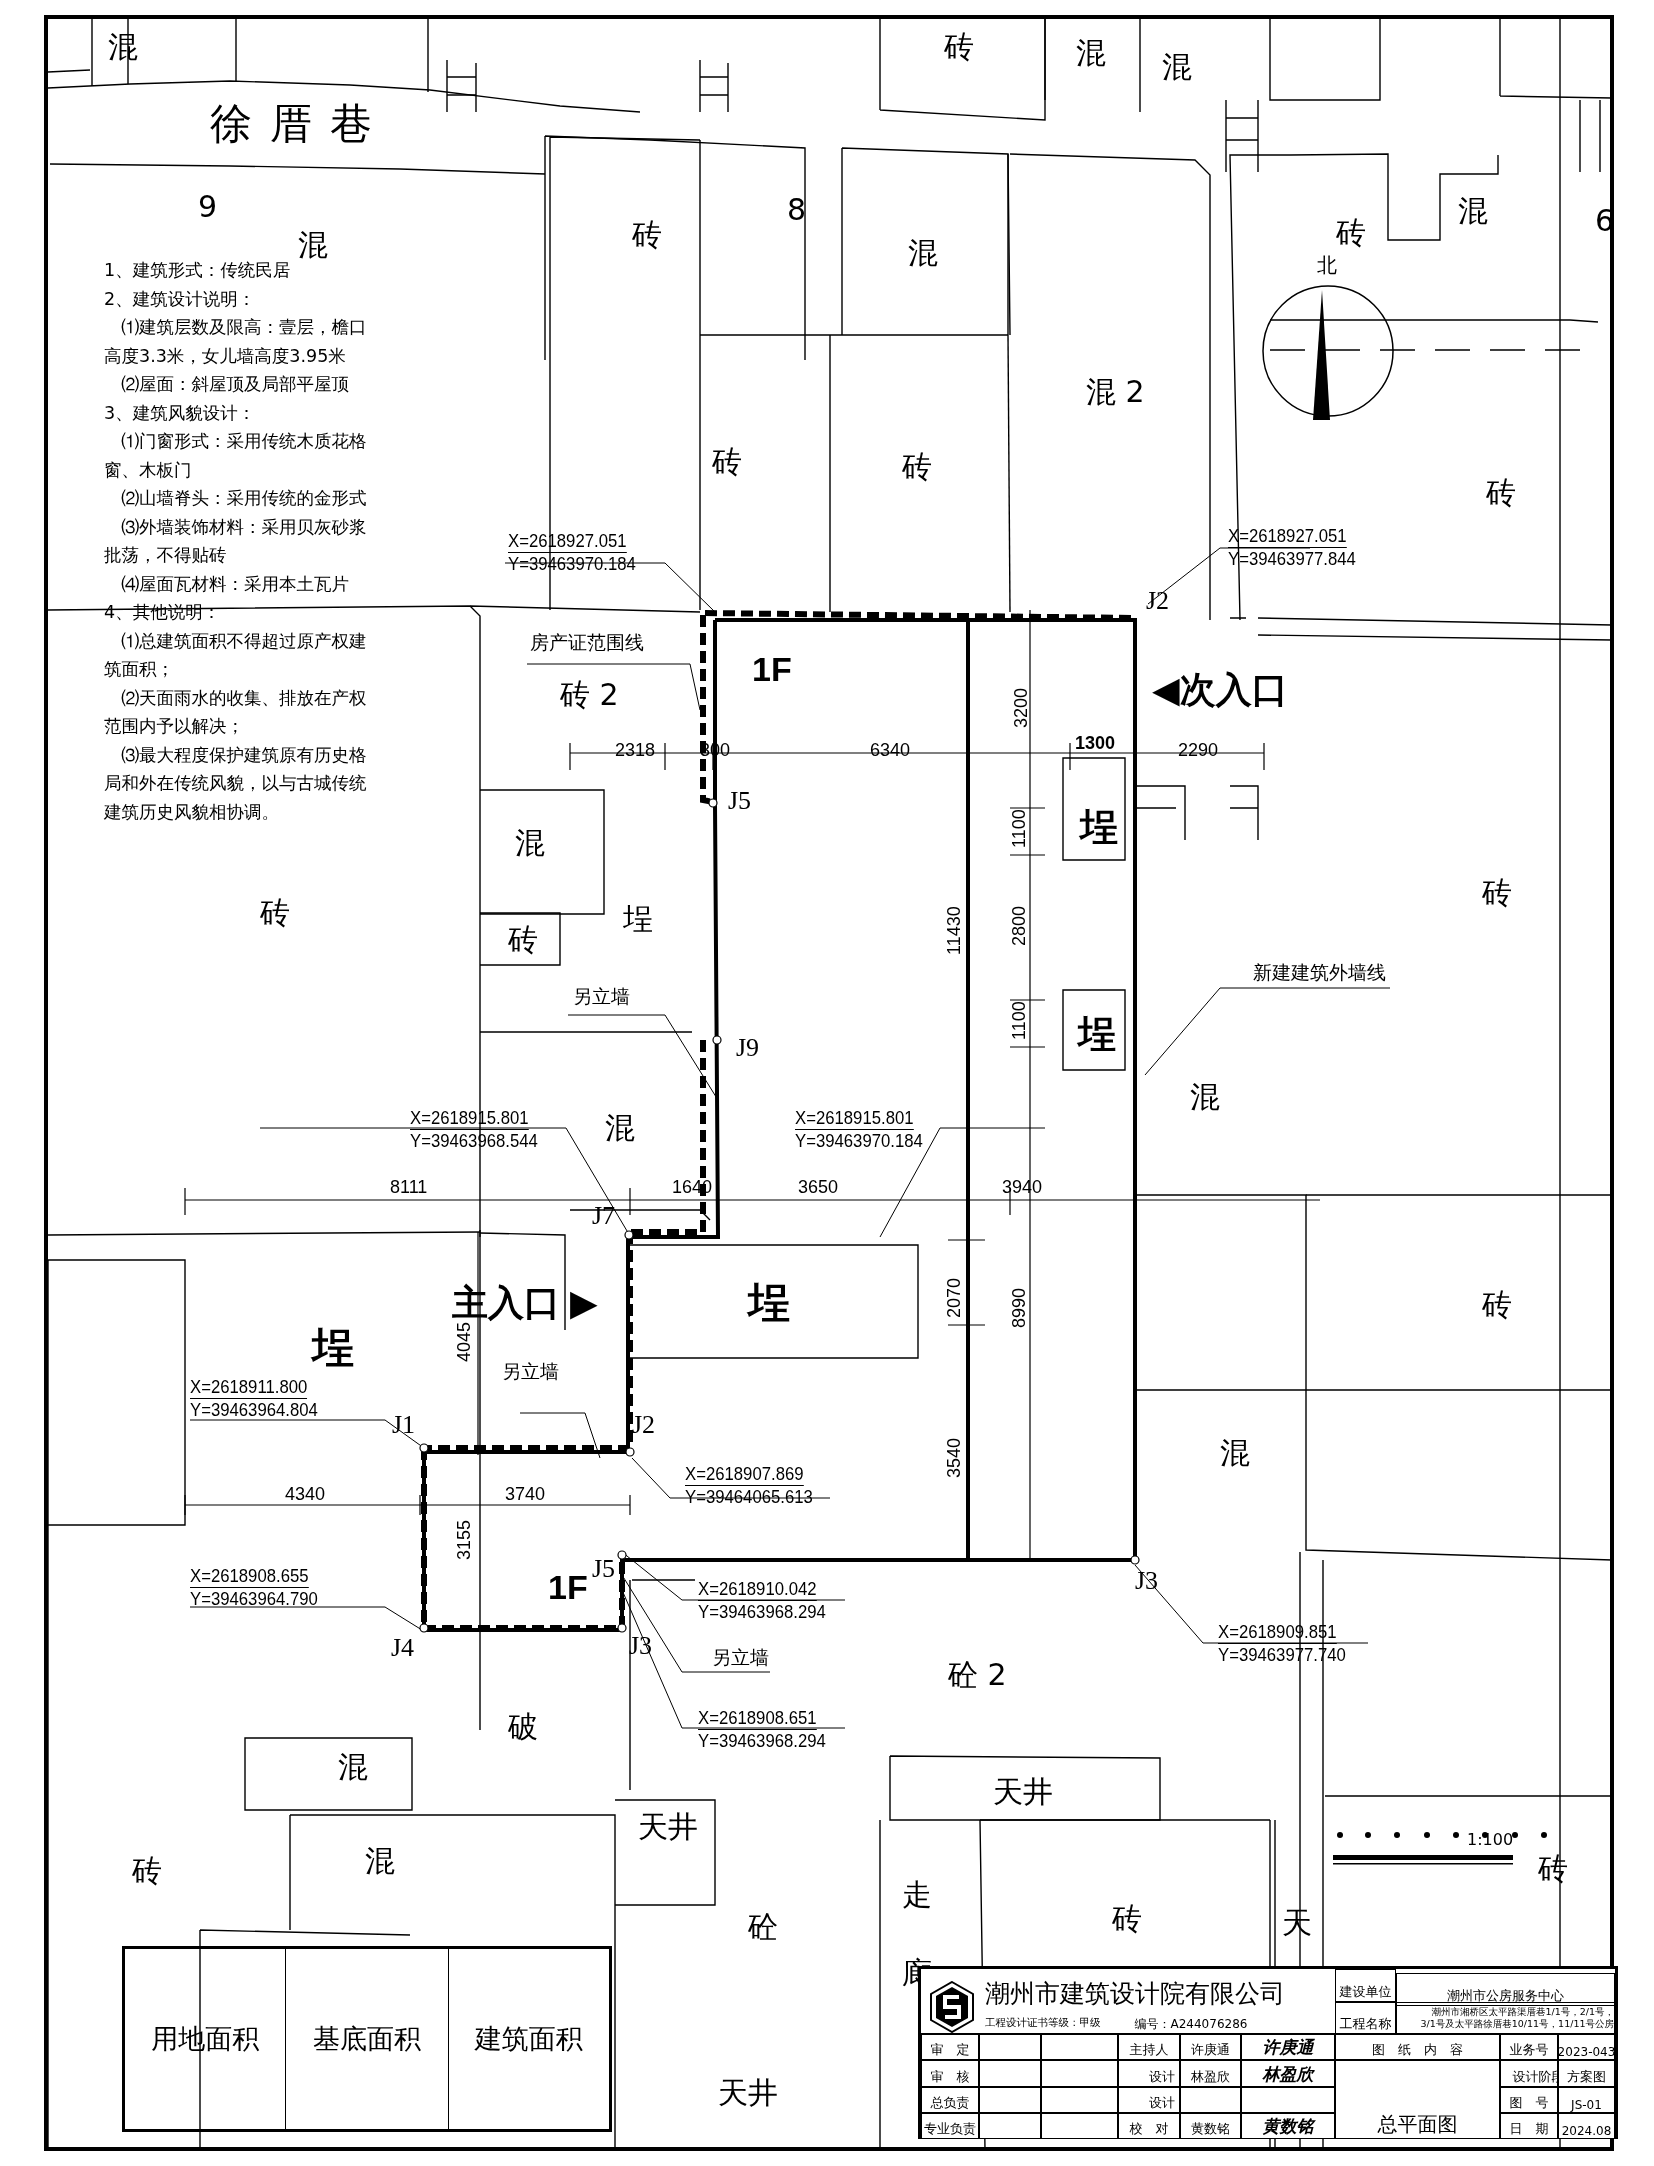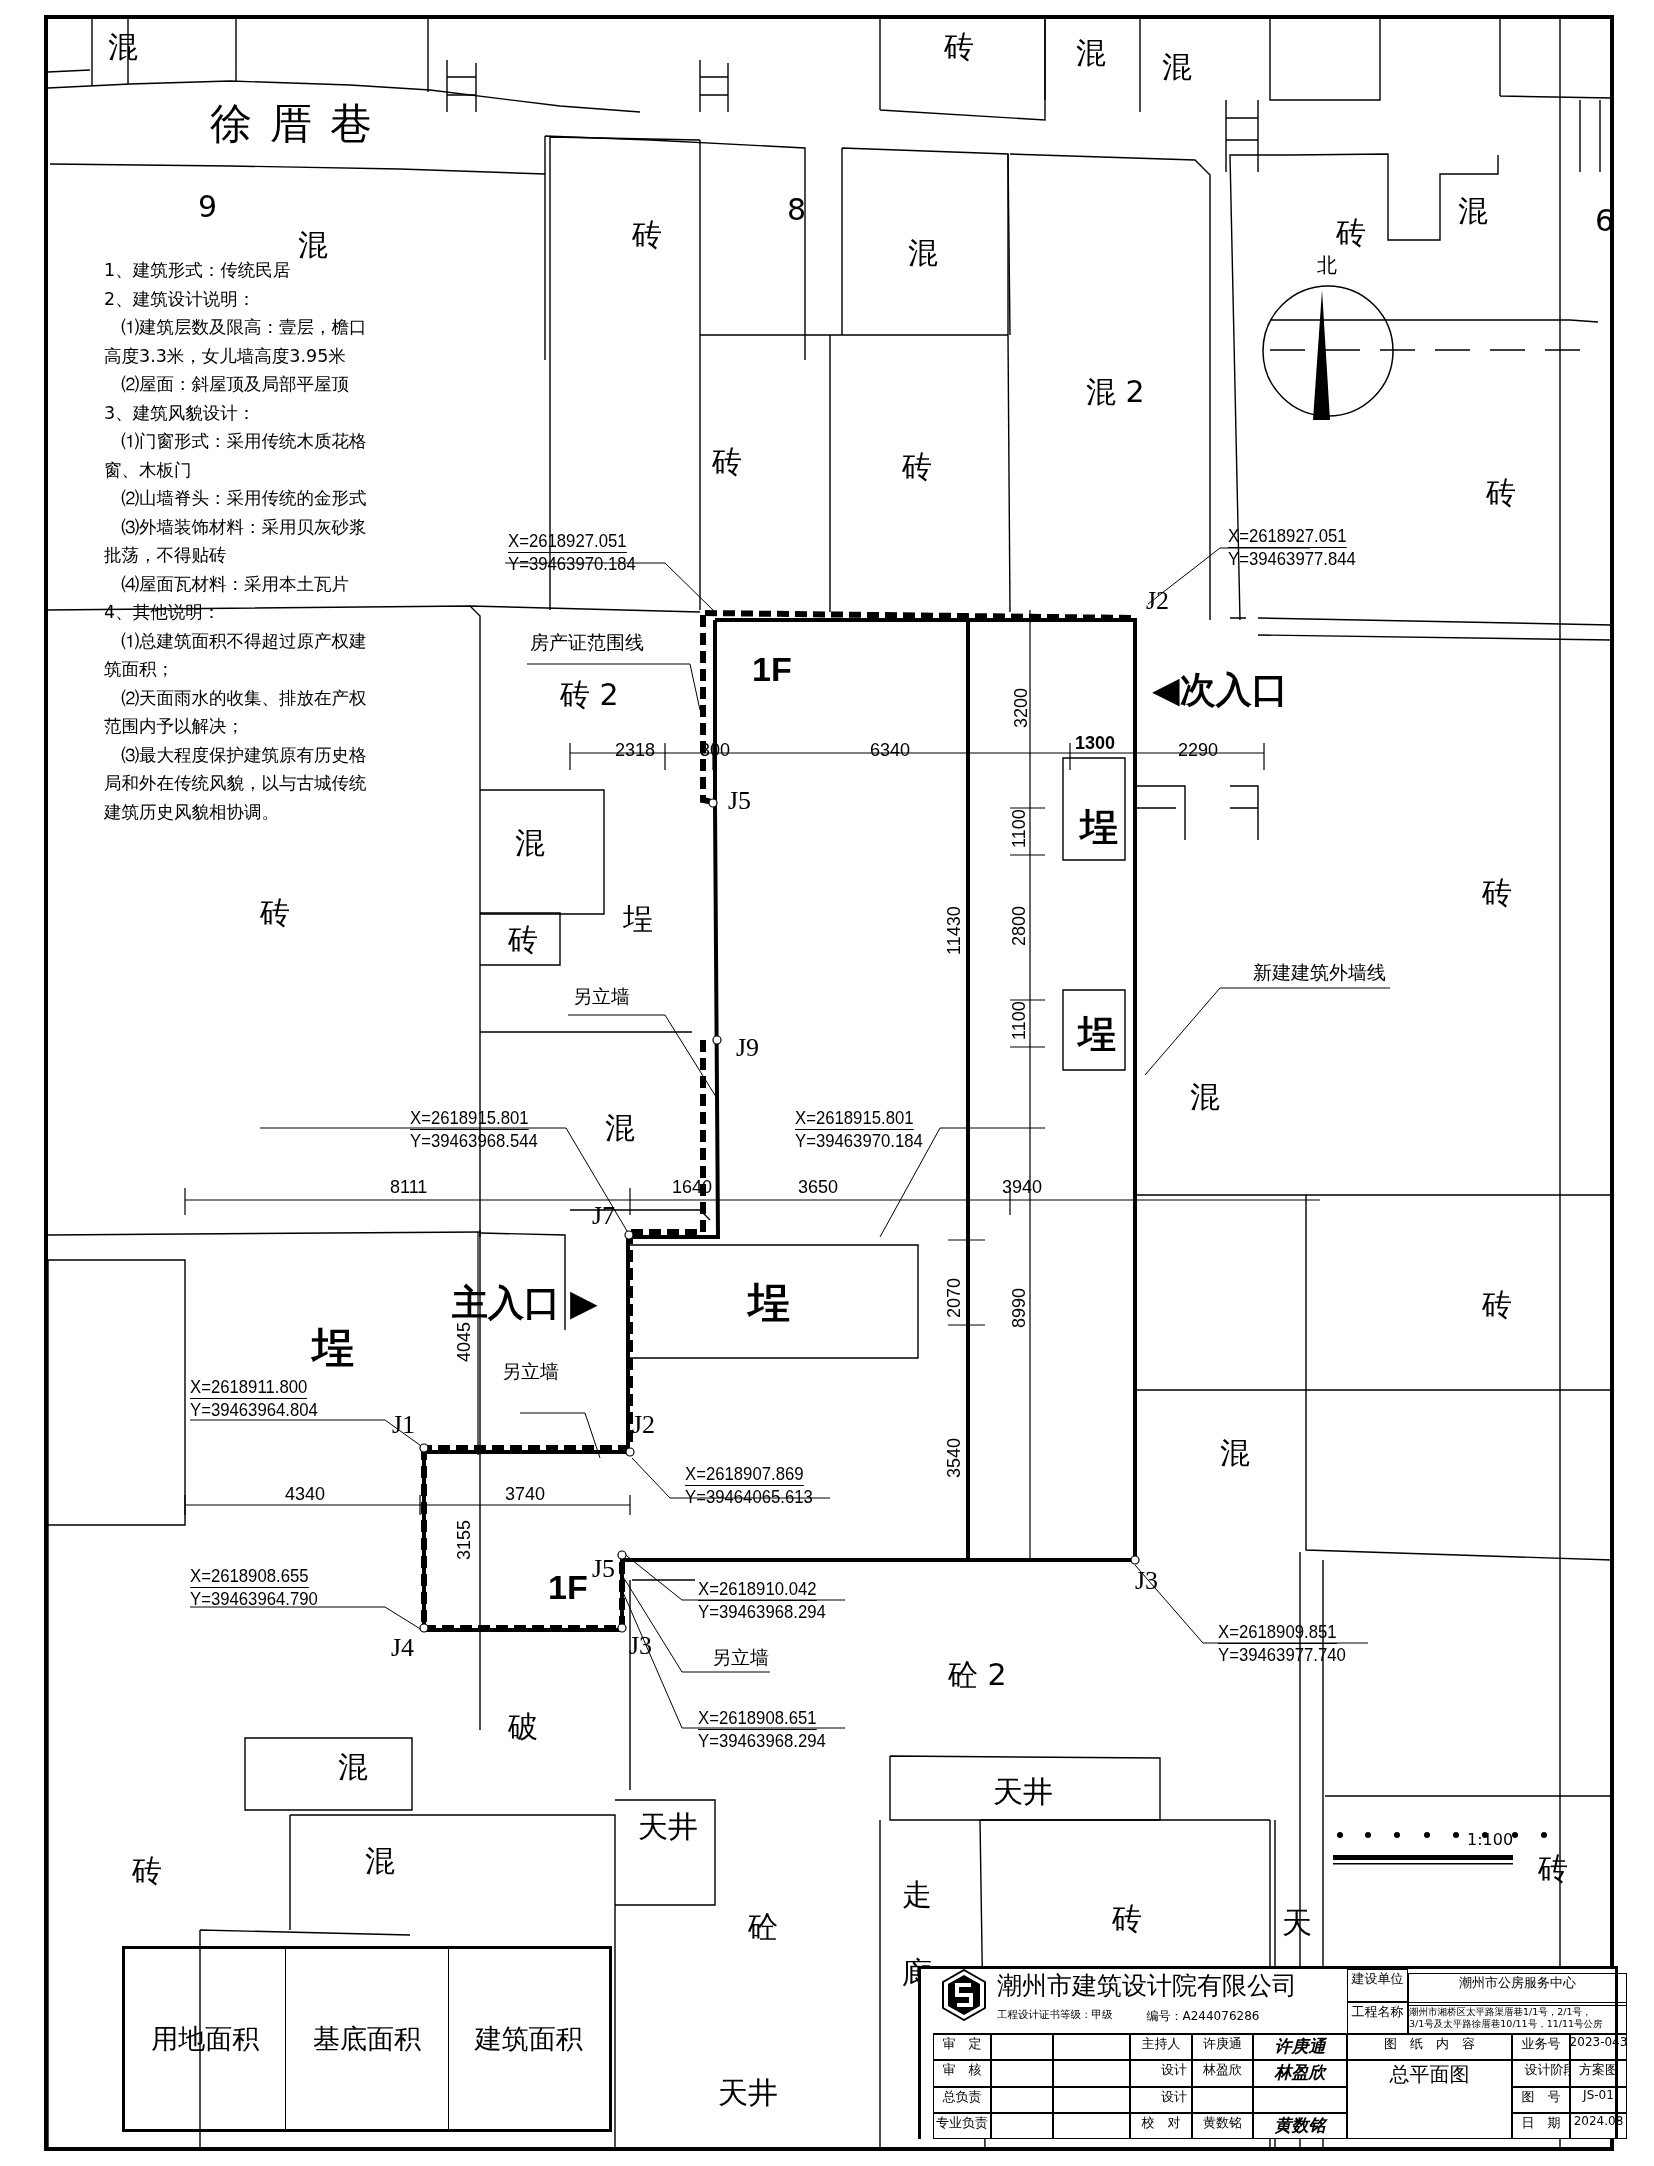--- a/index.html
+++ b/index.html
@@ -24,22 +24,22 @@
   
   #area-table { position:absolute; left:122px; top:1946px; width:490px; height:186px;
                 border:3px solid #000; border-collapse:collapse; }
   #area-table td { border:1.5px solid #000; text-align:center; font-size:27px; width:33%;
                    font-family:"Liberation Sans", sans-serif; }
 
   
   #title-block { position:absolute; left:918px; top:1966px; width:694px; height:170px;
                  border:3px solid #000; border-bottom:none; background:#fff; }
   .tb-cell { position:absolute; border:1px solid #000; box-sizing:border-box;
-             display:flex; align-items:flex-start; justify-content:center; font-size:13px;
-             white-space:nowrap; overflow:hidden;margin-left:12px; }
+             display:flex; align-items:flex-end; justify-content:center; font-size:13px;
+             white-space:nowrap; overflow:hidden; }
   .tb-company { font-size:25px; }
   .tb-small { font-size:10.5px; }
   .tb-sig { font-family:"DejaVu Serif", serif; font-weight:bold; font-style:italic; font-size:17px; }
 </style>
 </head>
 <body>
 
 <svg id="plan" viewBox="0 0 1654 2166" xmlns="http://www.w3.org/2000/svg">
 
   <rect x="46" y="17" width="1566" height="2132" fill="none" stroke="#000" stroke-width="4"></rect>

